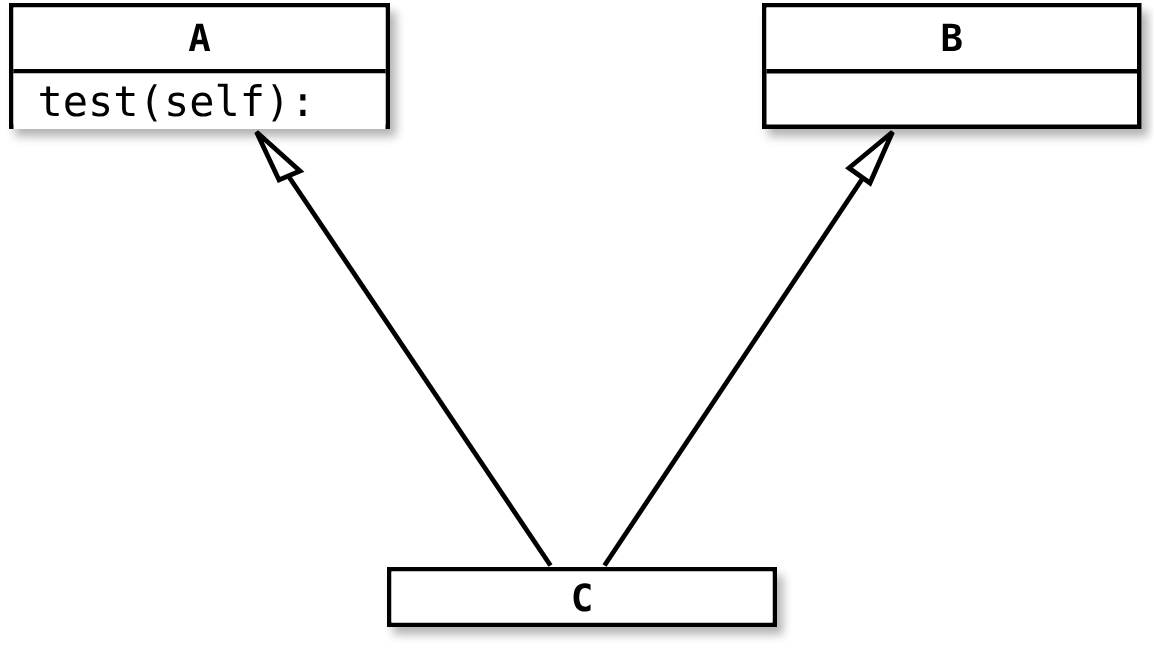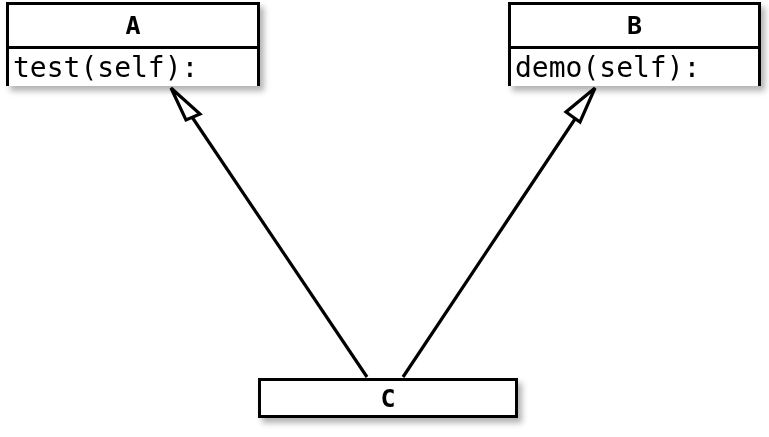--- a/index.html
+++ b/index.html
@@ -56,21 +56,21 @@
     background: #000000;
   }
 
   .class-members-row {
     box-sizing: border-box;
     display: flex;
     align-items: center;
     justify-content: flex-start;
     width: 100%;
     background: #ffffff;
-    padding-left: 4px;
+    padding-left: 16px;
   }
   .member-text {
     font-family: "DejaVu Sans Mono", "Liberation Mono", monospace;
     font-weight: normal;
     font-size: 28px;
     line-height: 1;
     color: #000000;
     white-space: pre;
   }
 
@@ -148,23 +148,20 @@
   <div class="class-members-row">
     <span class="member-text">test(self):</span>
   </div>
 </div>
 
 <div class="uml-class" id="class-b">
   <div class="class-name-row">
     <span class="class-name-text">B</span>
   </div>
   <div class="class-divider"></div>
-  <div class="class-members-row">
-    <span class="member-text">demo(self):</span>
-  </div>
 </div>
 
 <div class="uml-class" id="class-c">
   <div class="class-name-row">
     <span class="class-name-text">C</span>
   </div>
 </div>
 
 <div class="watermark">
   <span class="wm-back">CSDN @技术社区</span>

